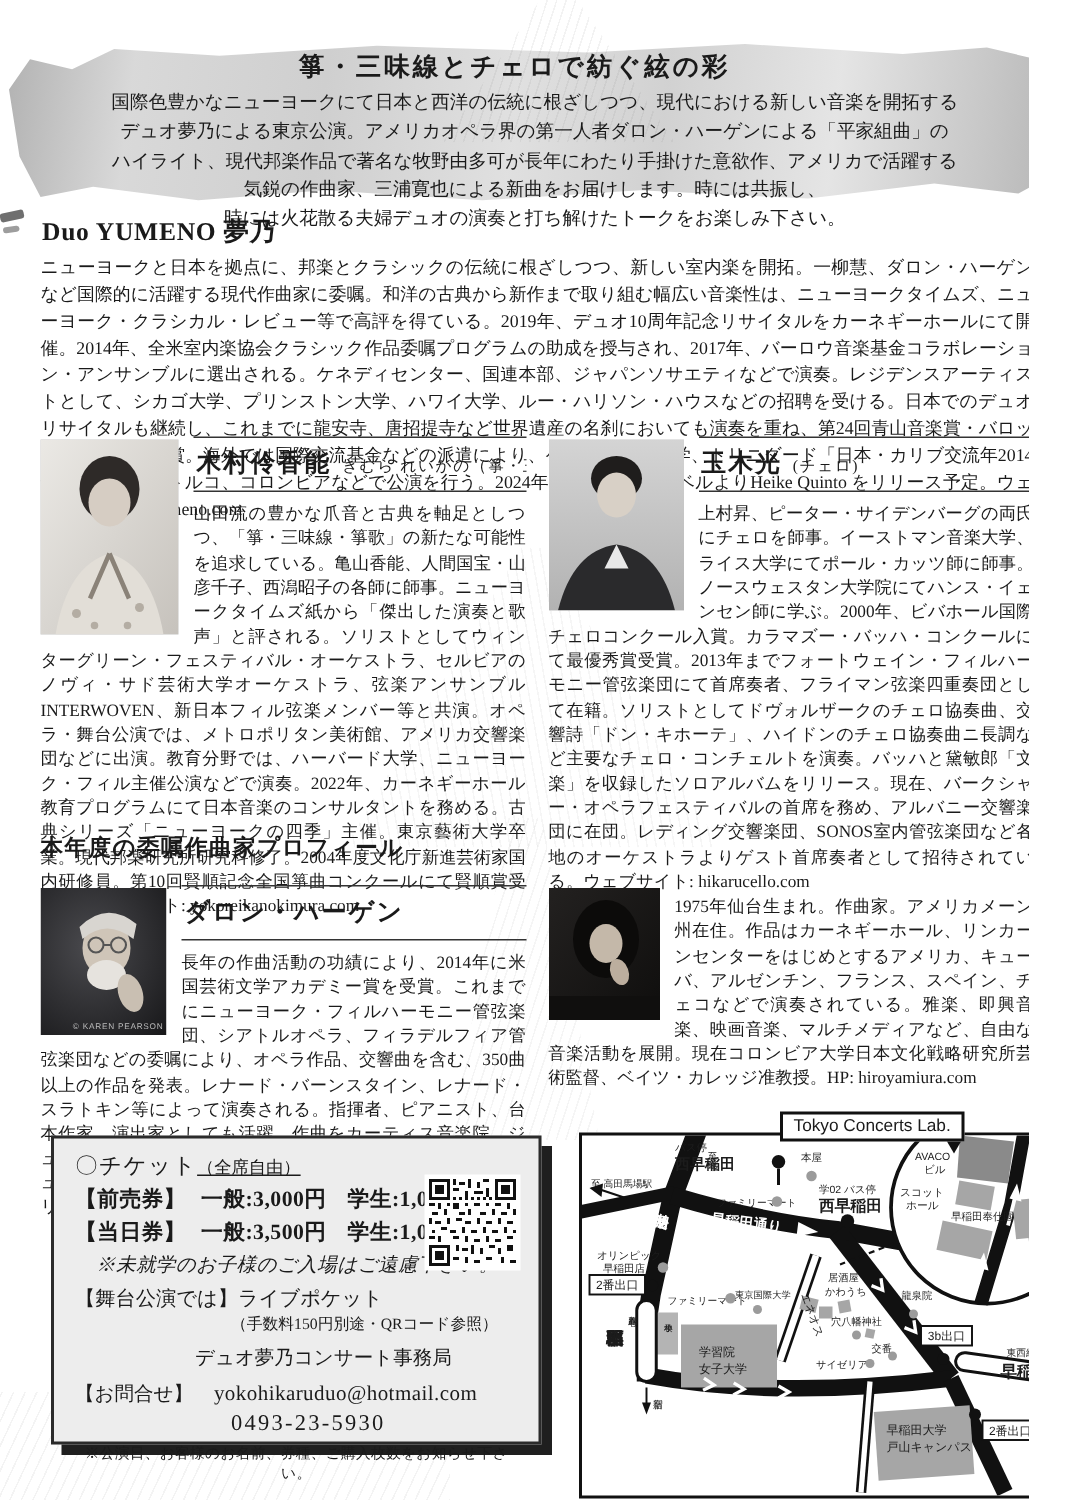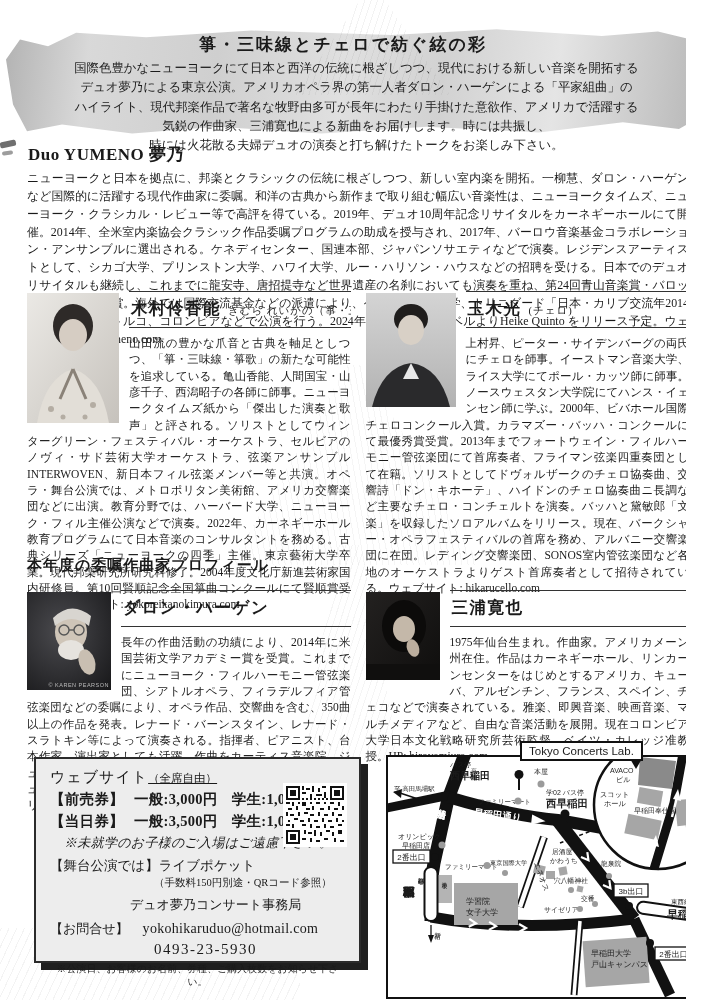--- a/index.html
+++ b/index.html
@@ -171,29 +171,26 @@
                 <stop offset="1" stop-color="#0f0e0d"></stop>
               </linearGradient>
             </defs>
           <rect width="74" height="88" fill="url(#gm)"></rect>
           <ellipse cx="38" cy="34" rx="22" ry="26" fill="#0c0b0a"></ellipse>
           <ellipse cx="38" cy="37" rx="11" ry="13" fill="#c4b8a9"></ellipse>
           <ellipse cx="47" cy="56" rx="6" ry="9" fill="#bcae9e" transform="rotate(-20 47 56)"></ellipse>
           <rect x="0" y="72" width="74" height="16" fill="#100f0e"></rect>
         </svg>
       </div>
-      <div class="name-bar">
-        <span class="p-name">三浦寛也</span>
-      </div>
       <div class="bio">1975年仙台生まれ。作曲家。アメリカメーン州在住。作品はカーネギーホール、リンカーンセンターをはじめとするアメリカ、キューバ、アルゼンチン、フランス、スペイン、チェコなどで演奏されている。雅楽、即興音楽、映画音楽、マルチメディアなど、自由な音楽活動を展開。現在コロンビア大学日本文化戦略研究所芸術監督、ベイツ・カレッジ准教授。HP: hiroyamiura.com</div>
     </div>
   </div>
 
   <div class="ticket">
-    <div class="t-h"><span>ウェブサイト</span><span class="sub">（全席自由）</span></div>
+    <div class="t-h"><span>〇チケット</span><span class="sub">（全席自由）</span></div>
     <div class="t-row"><span>【前売券】</span><span class="g">一般:3,000円</span><span>学生:1,000円</span></div>
     <div class="t-row"><span>【当日券】</span><span class="g">一般:3,500円</span><span>学生:1,000円</span></div>
     <div class="t-note">※未就学のお子様のご入場はご遠慮下さい。</div>
     <div class="t-row2"><span>【舞台公演では】</span><span>ライブポケット</span></div>
     <div class="t-sub">（手数料150円別途・QRコード参照）</div>
     <div class="t-office">デュオ夢乃コンサート事務局</div>
     <div class="t-contact"><span>【お問合せ】</span><span class="t-email">yokohikaruduo@hotmail.com</span></div>
     <div class="t-phone">0493-23-5930</div>
     <div class="t-note2">※公演日、お客様のお名前、券種、ご購入枚数をお知らせ下さい。</div>
     <div class="qr">

